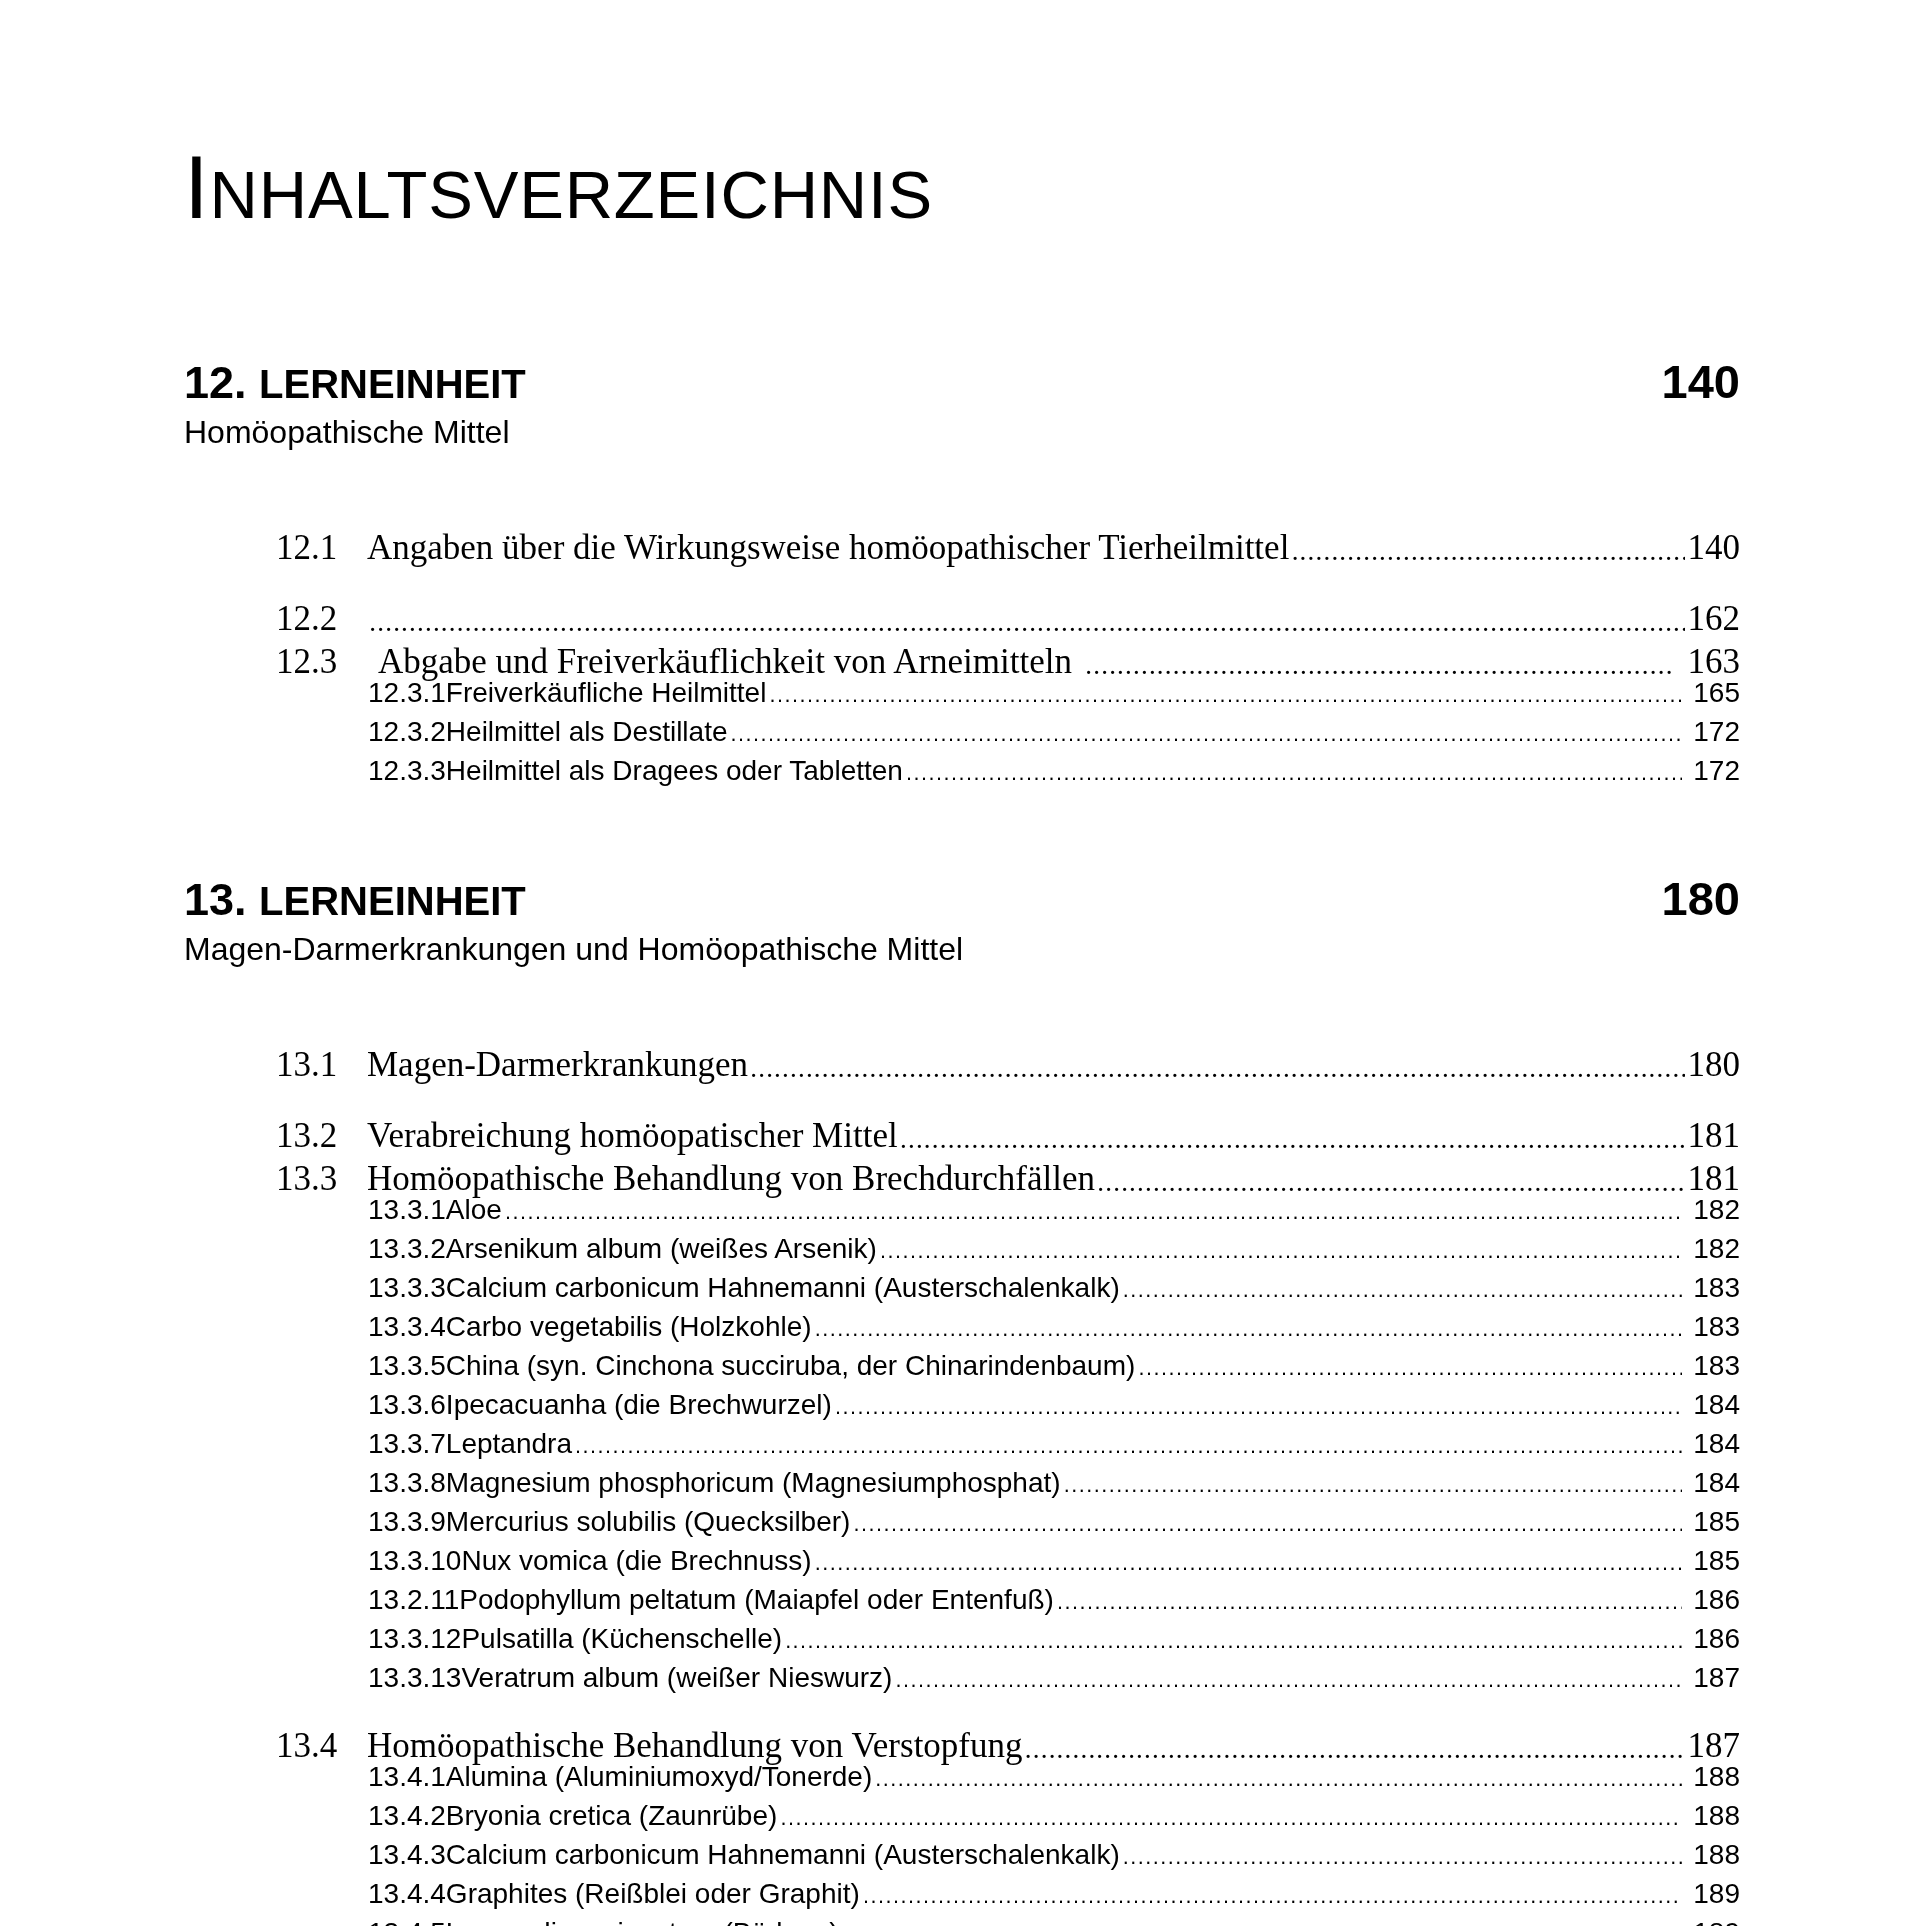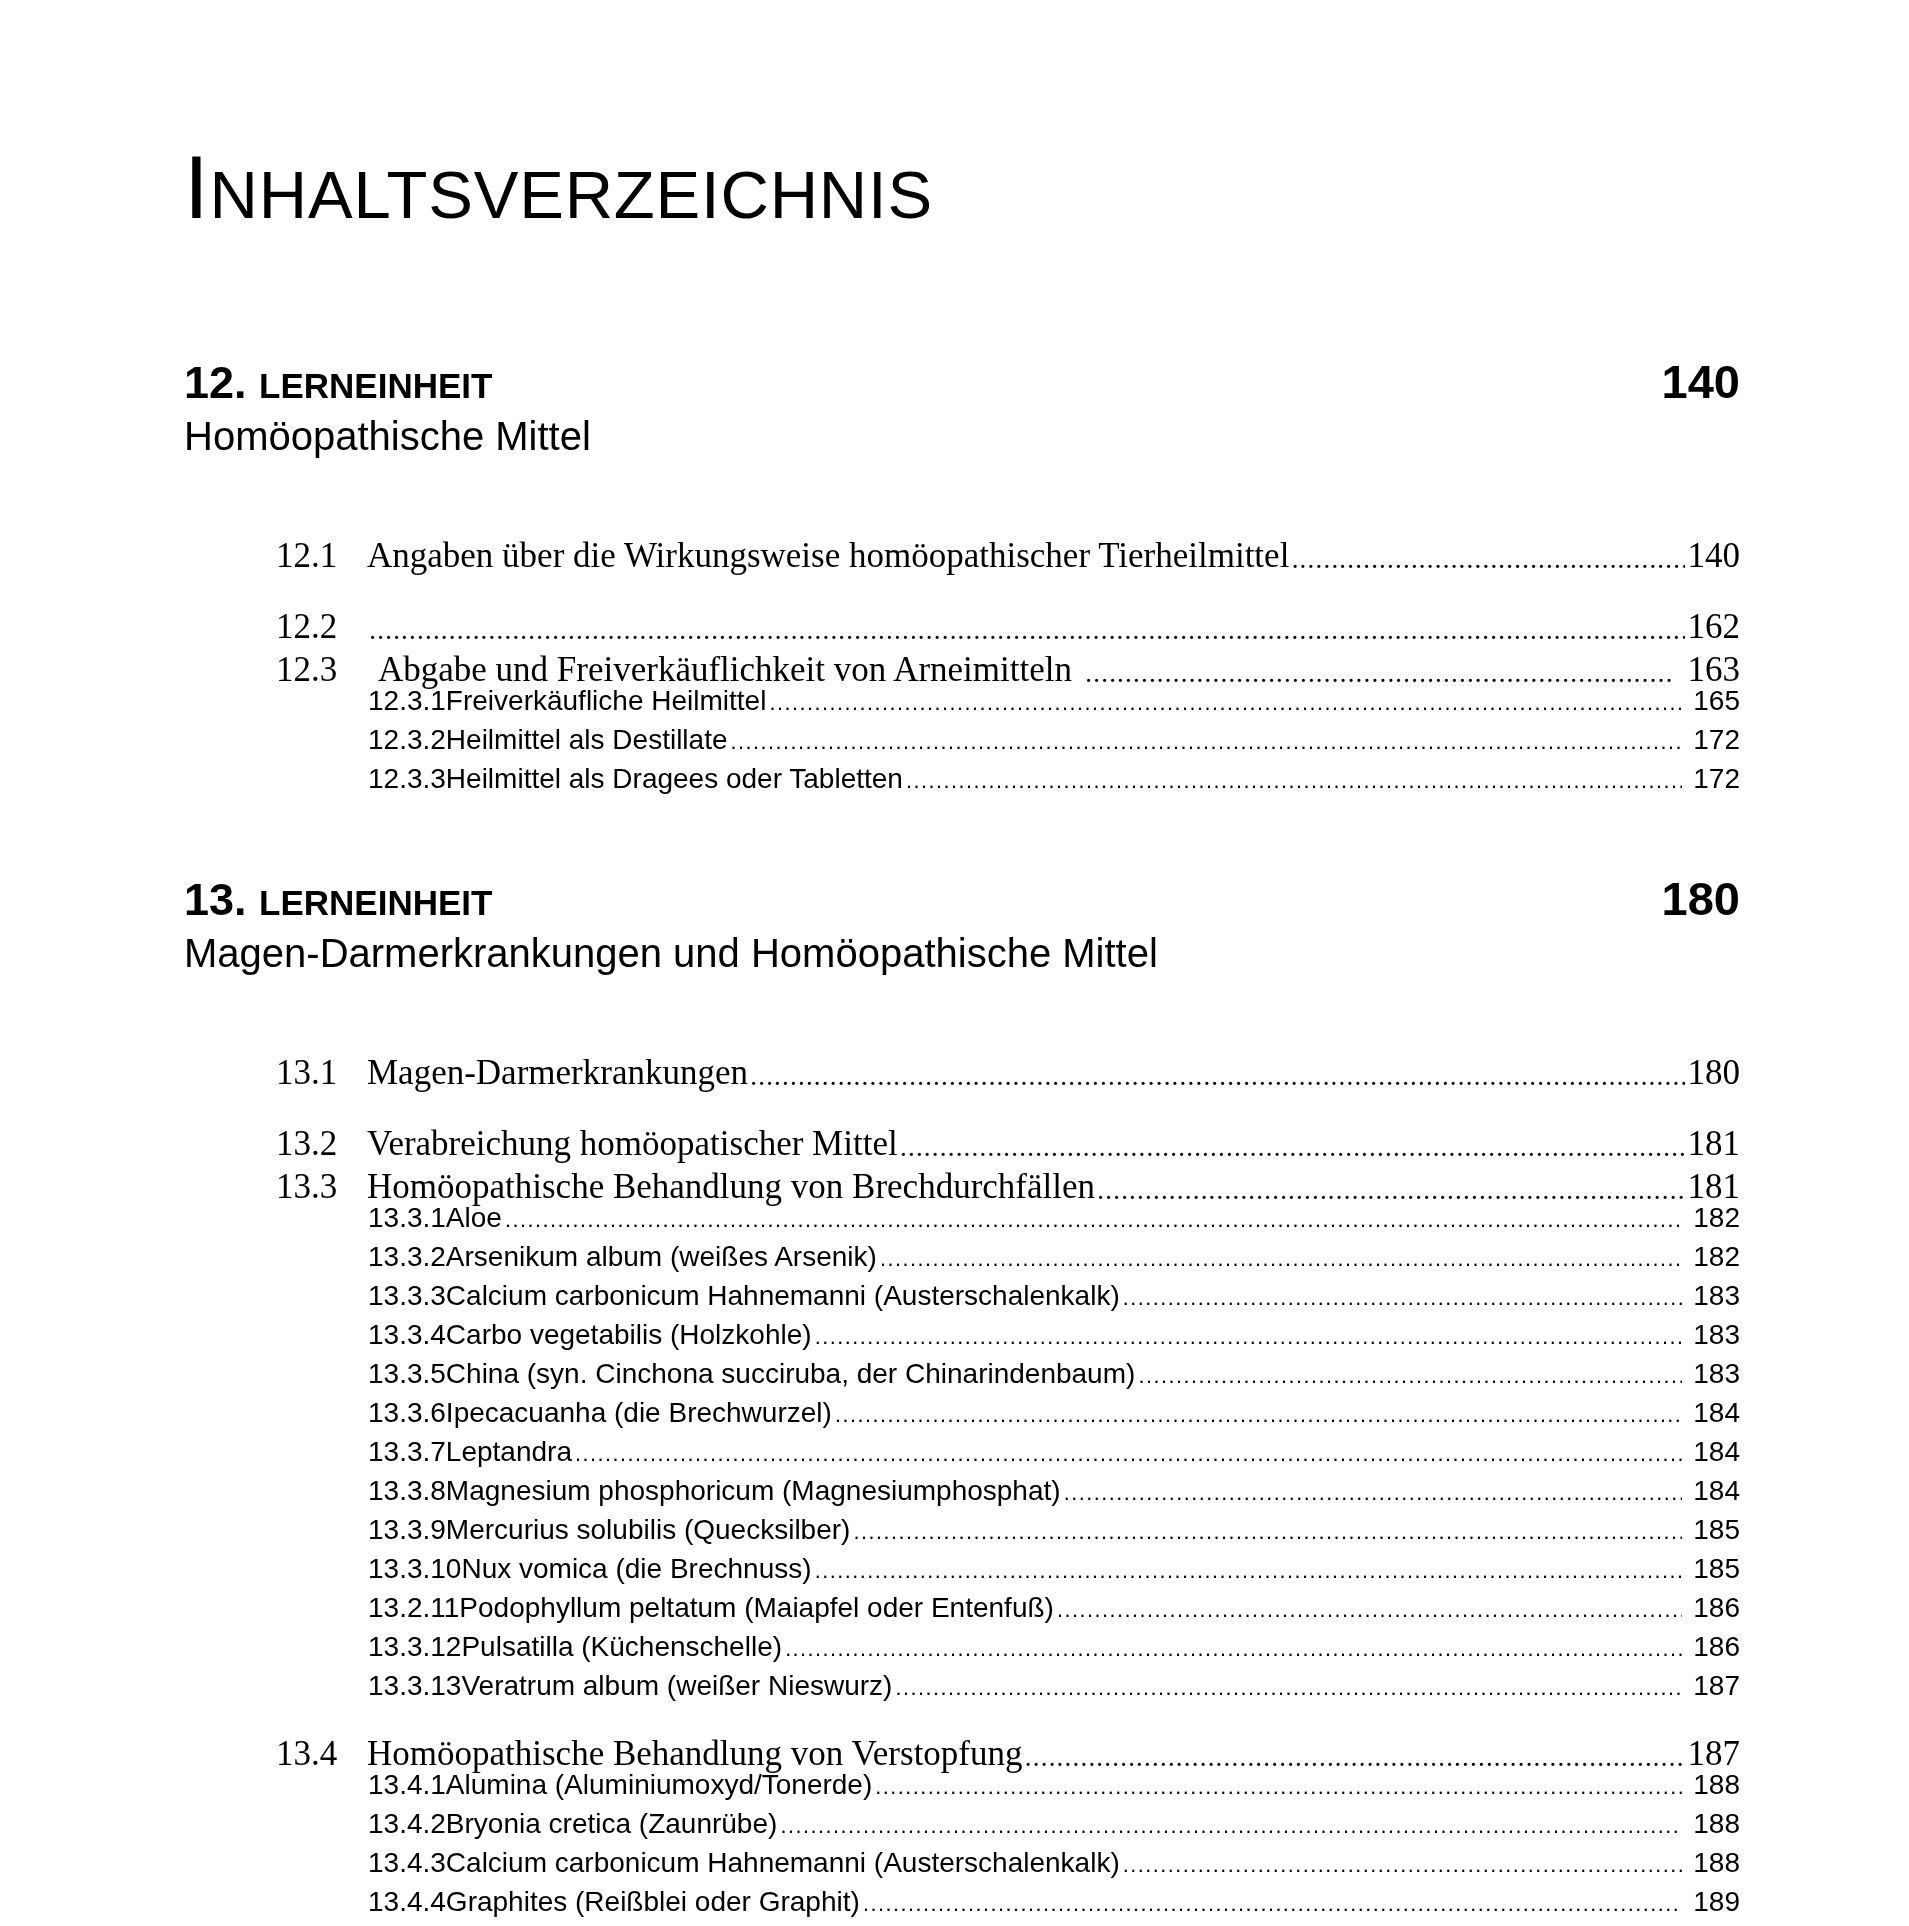--- a/index.html
+++ b/index.html
@@ -15,24 +15,24 @@
   .doc-title .cap-first { font-size: 89px; }
   .doc-title .rest { font-size: 67px; text-transform: uppercase; }
 
   .chapter { position: absolute; left: 184px; width: 1556px; }
   .chapter-head {
     display: flex; justify-content: space-between; align-items: baseline;
     font-family: "Liberation Sans", sans-serif; font-weight: bold;
     height: 58px;
   }
   .chapter-num-label { font-size: 45px; }
-  .chapter-num-label .sc { font-size: 35px; text-transform: uppercase; }
+  .chapter-num-label .sc { font-size: 40px; text-transform: uppercase; }
   .chapter-page { font-size: 47px; }
   .chapter-subtitle {
-    font-family: "Liberation Sans", sans-serif; font-size: 40px; line-height: 1;
+    font-family: "Liberation Sans", sans-serif; font-size: 32px; line-height: 1;
     margin-top: 3.9px;
   }
 
   .toc-list { position: relative; }
   .l2 {
     position: relative; display: flex; align-items: flex-end;
     font-family: Liberation Serif, serif; font-size: 35px; line-height: 1;
     margin-left: 92px; height: 71px; padding-top: 0;
   }
   .l2 .num { width: 91px; flex: none; }

